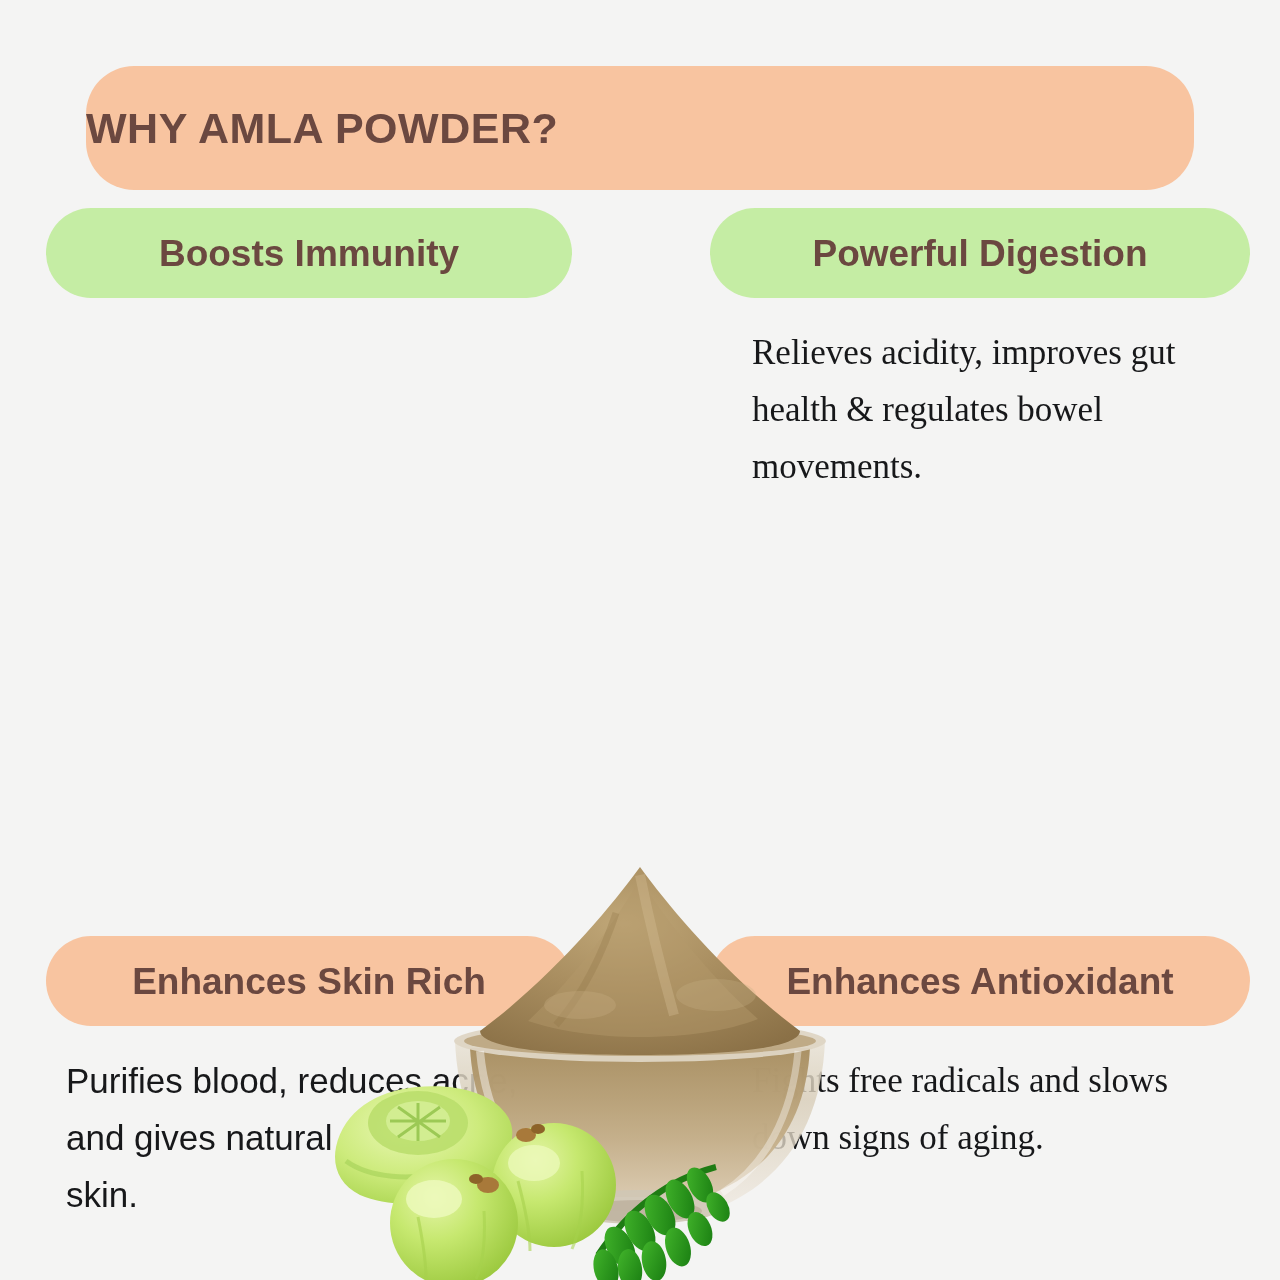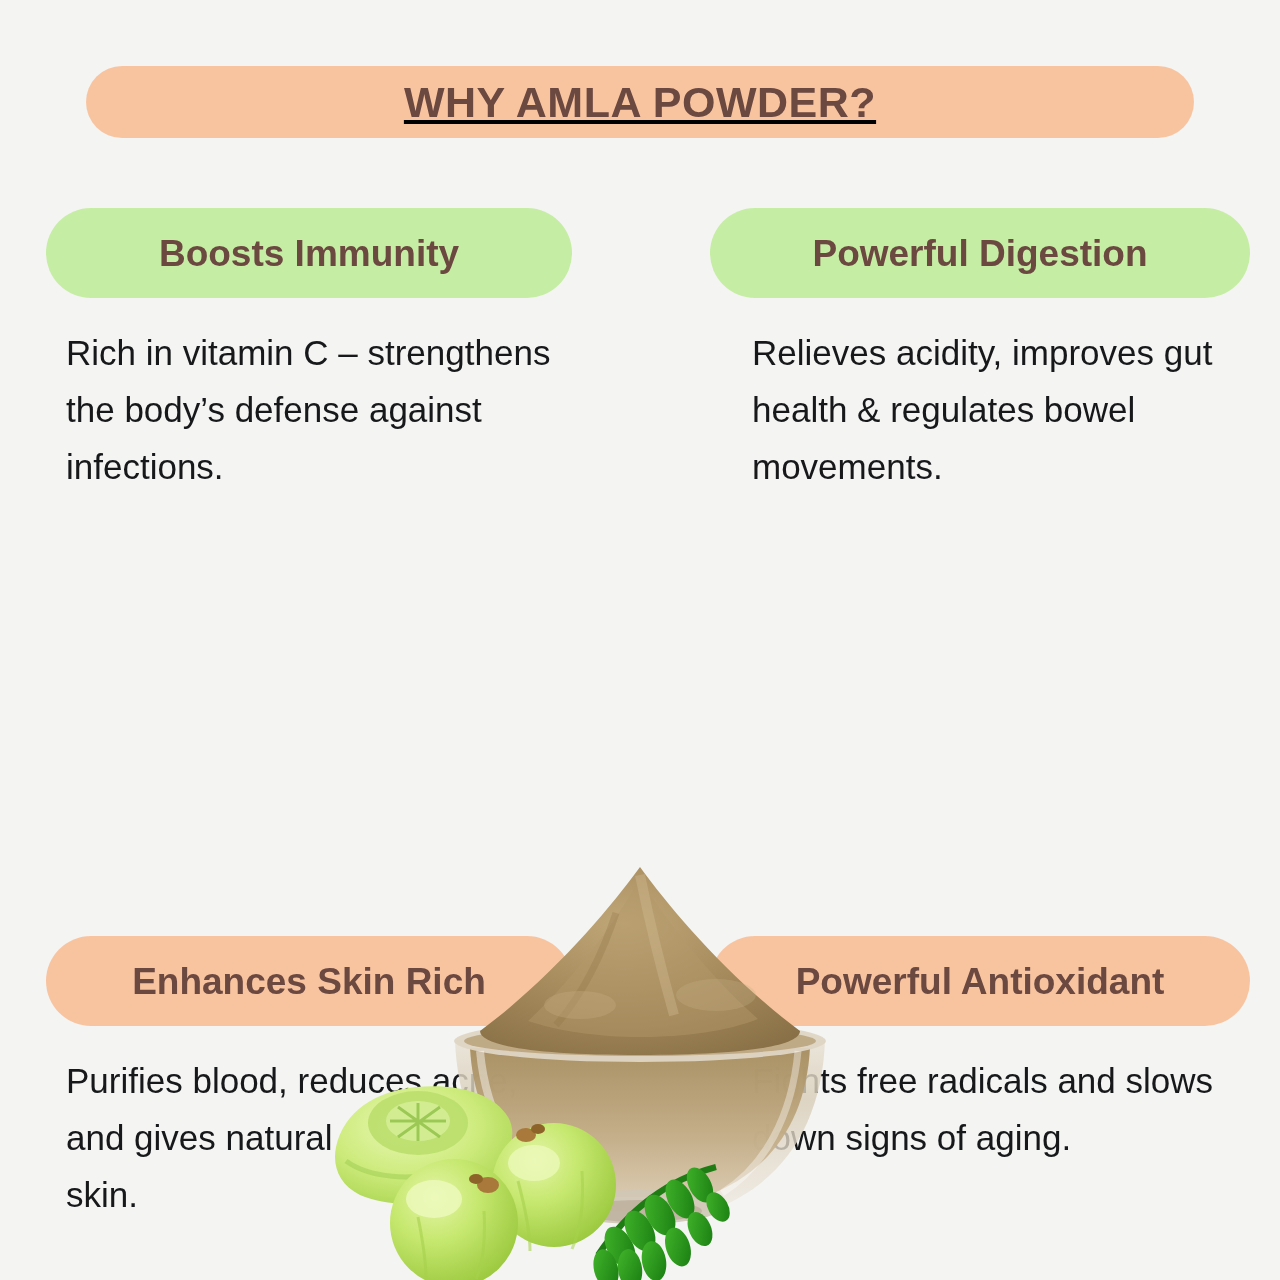--- a/index.html
+++ b/index.html
@@ -22,27 +22,25 @@
     height: 1280px;
     background: #f4f4f3;
   }
 
   
   .header-pill {
     position: absolute;
     left: 86px;
     top: 66px;
     width: 1108px;
-    height: 72px;
+    height: 124px;
     background: #f8c4a0;
     border-radius: 48px;
     display: flex;
     align-items: center;
-    justify-content: center;
-    text-decoration: underline;
   }
   .header-title {
     font-size: 43px;
     font-weight: bold;
     letter-spacing: 0.5px;
     color: #6b4840;
     text-align: center;
     white-space: nowrap;
   }
 
@@ -87,21 +85,21 @@
 
   .desc {
     margin-top: 26px;
     padding-left: 20px;
     padding-right: 20px;
     font-size: 35px;
     line-height: 1.63;
     color: #17181a;
     font-weight: 400;
   }
-  .cell.right .desc { padding-left: 42px; padding-right: 10px; }
+  .cell.right .desc { padding-left: 42px; padding-right: 10px; font-family: Liberation Serif, serif; }
 
   
   .product-photo {
     position: absolute;
     left: 330px;
     top: 855px;
     width: 620px;
     height: 425px;
   }
 
@@ -117,21 +115,20 @@
   </div>
 
   <div class="grid">
 
     <div class="row" style="height:360px;">
 
       <div class="cell left">
         <div class="badge badge-green">
           <span class="badge-label">Boosts Immunity</span>
         </div>
-        <div class="desc">Rich in vitamin C – strengthens the body’s defense against infections.</div>
       </div>
 
       <div class="cell right">
         <div class="badge badge-green">
           <span class="badge-label">Powerful Digestion</span>
         </div>
         <div class="desc">Relieves acidity, improves gut health &amp; regulates bowel movements.</div>
       </div>
 
     </div>
@@ -140,21 +137,21 @@
 
       <div class="cell left" style="top:368px;">
         <div class="badge badge-peach">
           <span class="badge-label">Enhances Skin Rich</span>
         </div>
         <div class="desc">Purifies blood, reduces acne, and gives natural radiance to skin.</div>
       </div>
 
       <div class="cell right" style="top:368px;">
         <div class="badge badge-peach">
-          <span class="badge-label">Powerful Antioxidant</span>
+          <span class="badge-label">Enhances Antioxidant</span>
         </div>
         <div class="desc">Fights free radicals and slows down signs of aging.</div>
       </div>
 
     </div>
 
   </div>
 
   <div class="product-photo">
     <svg class="photo-svg" viewBox="0 0 620 425" xmlns="http://www.w3.org/2000/svg" aria-hidden="true">

